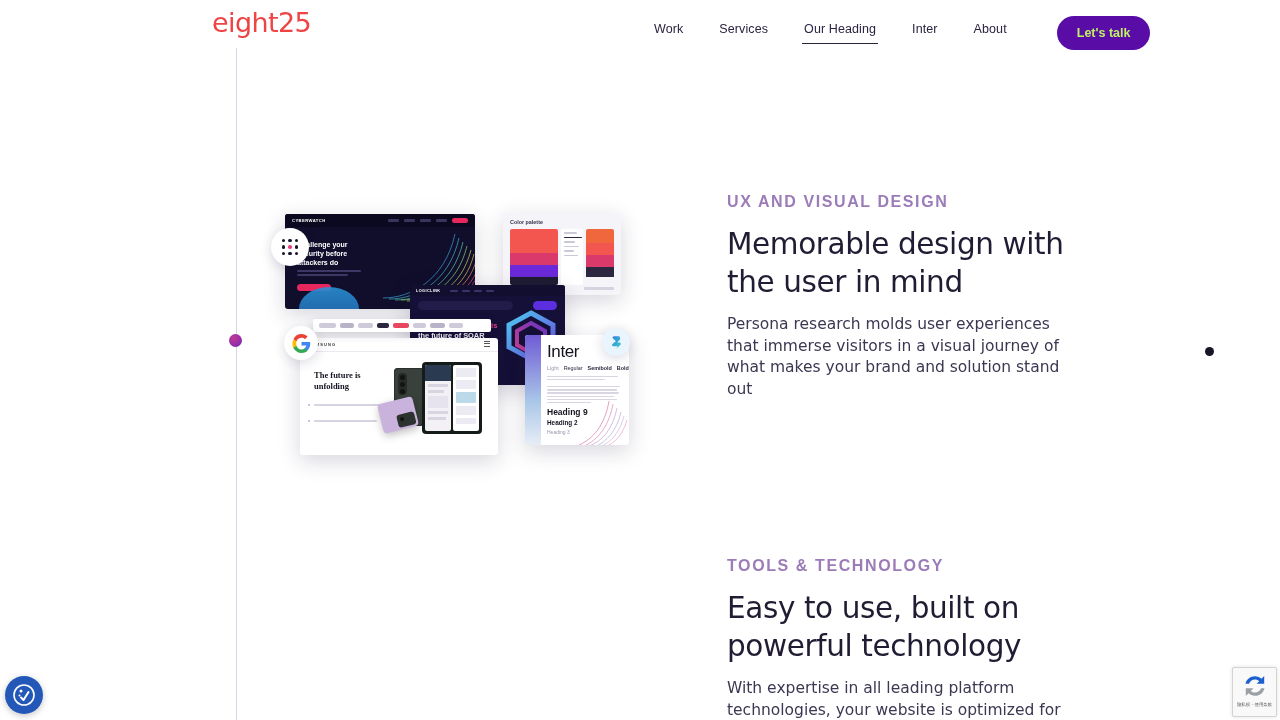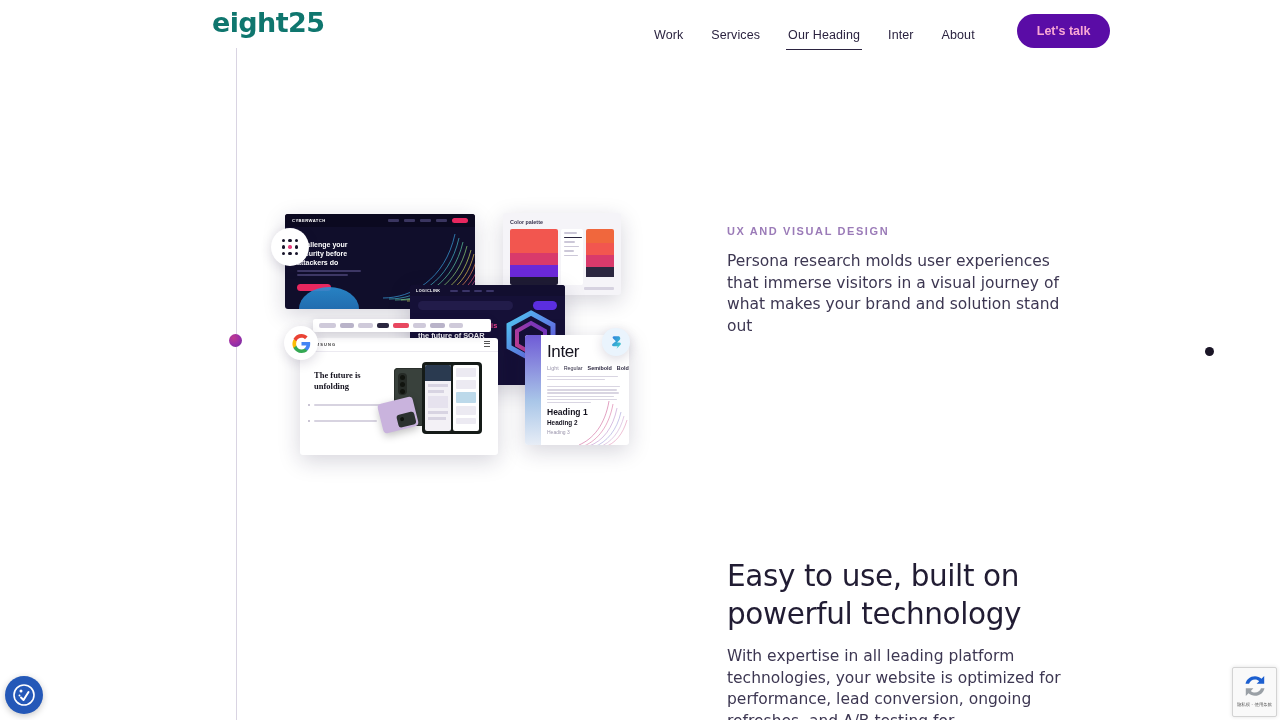--- a/index.html
+++ b/index.html
@@ -14,42 +14,42 @@
   
   .site-header {
     position: absolute; top: 0; left: 0;
     width: 1280px; height: 48px;
     display: flex; align-items: center;
     background: #ffffff;
     z-index: 60;
   }
   .logo {
     position: absolute; left: 212px; top: 9px;
-    font-size: 27px; font-weight: 700; letter-spacing: -0.6px;
-    color: #0f766e;
+    font-size: 27px; font-weight: 400; letter-spacing: -0.6px;
+    color: #ef4444;
     font-family: "DejaVu Sans", sans-serif;
     line-height: 1;
   }
   .nav {
-    position: absolute; left: 640px; top: 0;
-    height: 48px; display: flex; align-items: flex-end; gap: 0px;
+    position: absolute; left: 640px; top: 16px;
+    height: 48px; display: flex; align-items: flex-start; gap: 8px;
   }
   .nav-item {
     font-size: 12.5px; color: #2b2340; letter-spacing: 0.1px;
     padding: 6px 14px; position: relative; cursor: pointer;
     white-space: nowrap;
   }
   .nav-item.active::after {
     content: ""; position: absolute;
     left: 12px; right: 12px; bottom: -2px; height: 1.5px;
     background: #2b2340;
   }
   .cta-btn {
     margin-left: 28px;
-    background: #5a0ca6; color: #f9a8d4;
+    background: #5a0ca6; color: #bef264;
     font-size: 12.5px; font-weight: 700;
     border: none; border-radius: 999px;
     padding: 10px 20px; cursor: pointer;
     white-space: nowrap;
     font-family: "Liberation Sans", sans-serif;
   }
 
   
   .timeline-line {
     position: absolute; left: 236px; top: 48px;
@@ -207,24 +207,23 @@
   .grid-dots i.pink { background:#e8417f; }
   .badge-google { left: 29px; top: 131px; width: 34px; height: 34px; }
   .badge-sketch { left: 347px; top: 133px; width: 28px; height: 28px;
                   background: #eaf4fd; }
 
   
   .block { position: absolute; left: 727px; width: 345px; z-index: 20; }
   .block-1 { top: 193px; }
   .block-2 { top: 557px; }
   .eyebrow {
-    font-size: 11px; font-weight: 700; letter-spacing: 1.6px;
+    font-size: 16px; font-weight: 700; letter-spacing: 1.6px;
     color: #9b7bb8; text-transform: uppercase;
     margin-bottom: 14px;
-    margin-top: 32px;
   }
   .headline {
     font-size: 29.5px; line-height: 38px; font-weight: 400;
     color: #211c33; letter-spacing: -0.4px;
     font-family: "DejaVu Sans", sans-serif;
     margin-bottom: 13px;
   }
   .body-copy {
     font-size: 15.5px; line-height: 21.5px; color: #3d3752;
     font-family: "DejaVu Sans", sans-serif;
@@ -444,21 +443,21 @@
       <i style="width:96%"></i>
         <i style="width:78%"></i>
       <i style="width:0;height:2px;background:transparent"></i>
       <i style="width:98%"></i>
         <i style="width:94%"></i>
         <i style="width:97%"></i>
       <i style="width:90%"></i>
         <i style="width:95%"></i>
         <i style="width:60%"></i>
     </div>
-    <div class="in-h1">Heading 1</div>
+    <div class="in-h1">Heading 9</div>
     <div class="in-h2">Heading 2</div>
     <div class="in-h3">Heading 3</div>
     <div class="in-swirl">
       <svg width="56" height="52" viewBox="0 0 56 52">
         <g fill="none" stroke-width="0.55">
           <path d="M4 50 C18 44 30 30 34 6" stroke="#c9538f"></path>
           <path d="M9 51 C23 45 34 31 38 9" stroke="#d5679a"></path>
           <path d="M14 51 C28 46 38 33 42 13" stroke="#b888c9"></path>
           <path d="M19 52 C32 47 42 35 46 17" stroke="#9a96d6"></path>
           <path d="M24 52 C36 48 45 37 49 21" stroke="#c9a0d0"></path>
@@ -499,24 +498,26 @@
             <stop offset="1" stop-color="#3ed2c8"></stop>
         </linearGradient>
       </defs>
       <path fill="url(#sg)" d="M15 2 L8 2 C6 2 5 4 6.5 5.5 L11 10 L6 14 C4 15.6 5 18 7.5 18 L14 18 L12 22 L18 16 C20 14.4 19 12 16.5 12 L13 12 L17 8 C19 6.4 18 2 15 2 Z"></path>
     </svg>
   </div>
 </div>
 
 <section class="block block-1">
   <div class="eyebrow">UX AND VISUAL DESIGN</div>
+  <h2 class="headline">Memorable design with the user in mind</h2>
   <p class="body-copy">Persona research molds user experiences that immerse visitors in a visual journey of what makes your brand and solution stand out</p>
 </section>
 
 <section class="block block-2">
+  <div class="eyebrow">TOOLS &amp; TECHNOLOGY</div>
   <h2 class="headline">Easy to use, built on powerful technology</h2>
   <p class="body-copy">With expertise in all leading platform technologies, your website is optimized for performance, lead conversion, ongoing refreshes, and A/B testing for</p>
 </section>
 
 <div class="a11y-widget">
   <svg width="24" height="24" viewBox="0 0 24 24">
     <circle cx="12" cy="12" r="10" fill="none" stroke="#ffffff" stroke-width="1.6"></circle>
     <circle cx="9" cy="8" r="1.5" fill="#ffffff"></circle>
     <circle cx="7.5" cy="12.5" r="1" fill="#ffffff"></circle>
     <path d="M9 14.5 L11.5 17 L16.5 9" fill="none" stroke="#ffffff" stroke-width="2" stroke-linecap="round" stroke-linejoin="round"></path>

